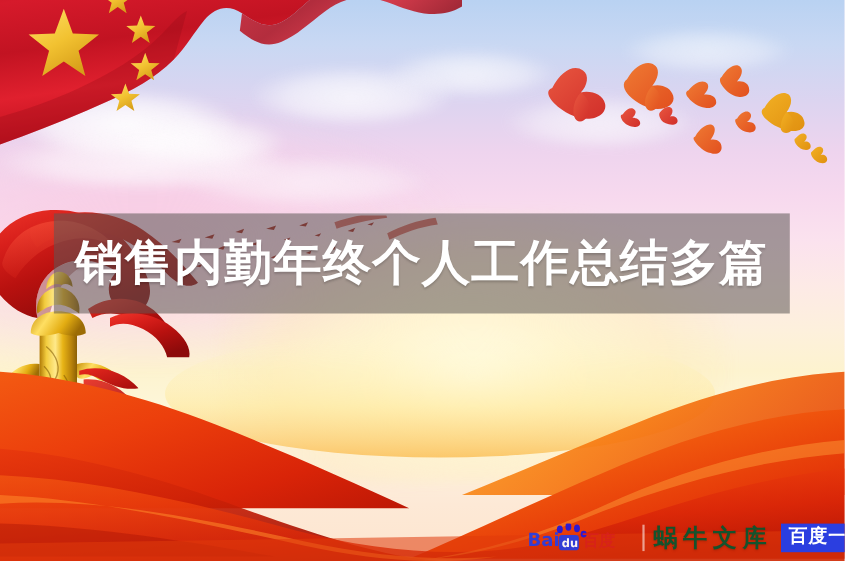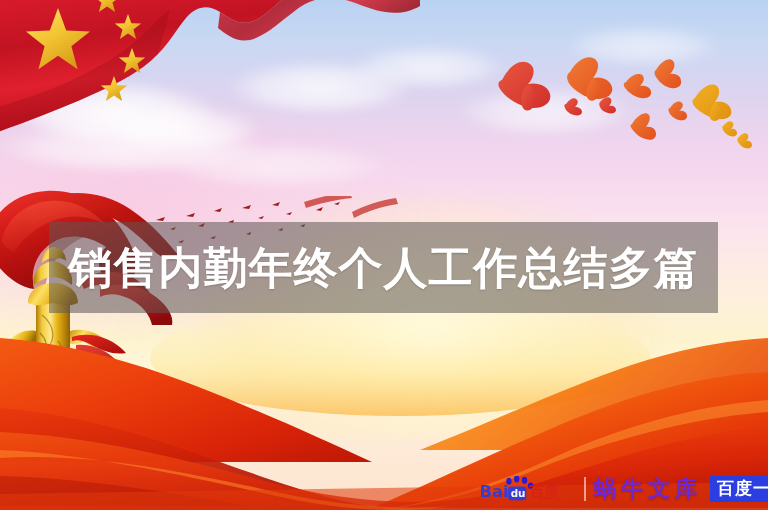--- a/index.html
+++ b/index.html
@@ -99,21 +99,21 @@
   .ribbon { position:absolute; left:-16px; top:185px; width:320px; height:140px; }
   .ribbon svg { width:100%; height:100%; display:block; }
 
   
   .particles { position:absolute; left:100px; top:196px; width:420px; height:70px; }
   .particles svg { width:100%; height:100%; display:block; }
 
   
   .title-band {
     position:absolute;
-    left:49px; top:222px;
+    left:49px; top:194px;
     width:669px; height:91px;
     background:rgba(92,88,86,0.55);
     display:flex;
     align-items:center;
     justify-content:center;
   }
   .title-text {
     color:#ffffff;
     font-family:"DejaVu Sans", sans-serif;
     font-size:44px;
@@ -139,21 +139,21 @@
     opacity:.95;
   }
   .baidu-logo svg { display:block; height:26px; }
 
   .wm-divider {
     width:2px; height:24px;
     background:rgba(255,255,255,.55);
     margin:0 8px 0 6px;
   }
   .wm-brand {
-    color:#6d28d9;
+    color:#14532d;
     font-family:Liberation Sans, sans-serif;
     font-size:22px;
     font-weight:bold;
     letter-spacing:5px;
     text-shadow:0 1px 2px rgba(120,20,0,.45);
     white-space:nowrap;
     padding-right:2px;
   }
   .wm-button {
     margin-left:6px;

